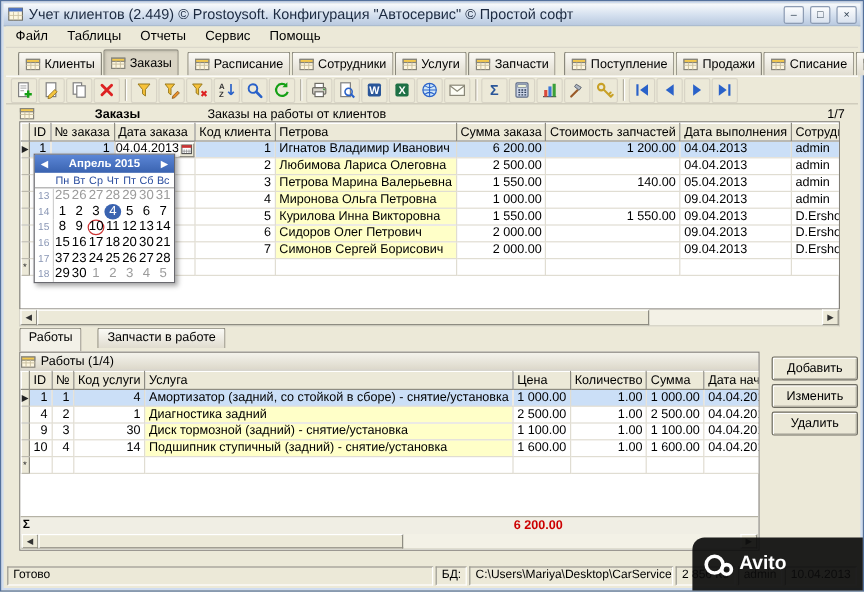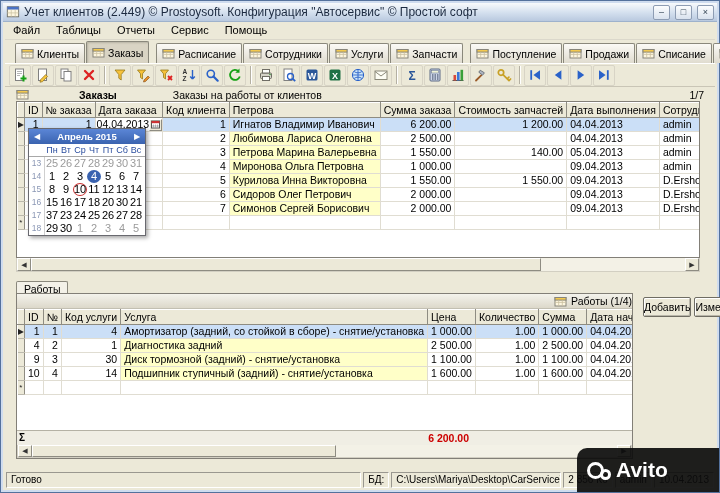--- a/index.html
+++ b/index.html
@@ -46,40 +46,40 @@
 .calarr{width:10px;text-align:center;font-size:8px}
 .calwd{display:grid;grid-template-columns:16px repeat(7,14px);height:13px;line-height:13px;color:#2a4d9e;text-align:center;border-bottom:1px solid #a8a8a8;font-size:9px}
 .calrow{display:grid;grid-template-columns:16px repeat(7,14px);height:13px;line-height:13px;text-align:center}
 .calwk{color:#8a97b5;border-right:1px solid #cfcfcf;font-size:8.5px}
 .cald{font-size:11px}
 .cald.m{color:#9b9b9b}
 .cald.s{background:#3a63b0;color:#fff;border-radius:50%}
 .cald.t{border:1px solid #c33;border-radius:50%;line-height:11px}
 .calf{height:16px;display:flex;align-items:center;gap:4px;padding:0 4px;font-weight:bold;font-size:9px}
 .caldot{width:10px;height:8px;background:#c22;border:1px solid #701;border-radius:50%}
-.wtabs{position:absolute;left:15px;top:272px;height:28px;display:flex;align-items:flex-end;gap:13px}
+.wtabs{position:absolute;left:15px;top:272px;height:28px;display:flex;align-items:flex-start;gap:13px}
 .wtab{height:17px;padding:1px 7px 0;border:1px solid #8a887c;border-bottom:none;border-radius:2px 2px 0 0;background:linear-gradient(#fbfaf6,#e0dccf);font-size:10.5px}
 .wtab.active{height:20px;background:#f3f1e8}
 .worksbox{position:absolute;left:15px;top:292px;width:617px;height:166px;border:1px solid #827f77;background:#fff;display:flex;flex-direction:column;overflow:hidden}
-.wcap{height:15px;background:linear-gradient(#f4f3ec,#dcd8ca);display:flex;align-items:center;justify-content:flex-end;gap:4px;font-size:10.5px;border-bottom:1px solid #c2bfb2;flex:0 0 auto}
+.wcap{height:15px;background:linear-gradient(#f4f3ec,#dcd8ca);display:flex;align-items:center;justify-content:flex-start;gap:4px;font-size:10.5px;border-bottom:1px solid #c2bfb2;flex:0 0 auto}
 .wfill{flex:1;background:#fff}
 .sumrow{height:15px;position:relative;background:#f0eee4;border-top:1px solid #b5b2a5;font-size:10.5px;flex:0 0 auto}
 .sumrow .sig{position:absolute;left:2px;top:1px;font-weight:bold;font-size:10px}
 .sumrow .sumval{position:absolute;left:407px;width:48px;text-align:right;padding-right:3px;color:#c00;font-weight:bold;top:1px}
 .whscroll{height:13px;flex:0 0 auto}
-.sidebtns{position:absolute;left:642px;top:296px;width:72px;display:flex;gap:3px}
+.sidebtns{position:absolute;left:642px;top:296px;width:72px;display:flex;flex-direction:column;gap:3px}
 .pbtn{height:20px;background:#ece9d8;border:1px solid #6f6d63;border-radius:2px;box-shadow:inset 1px 1px 0 #fff,inset -1px -1px 0 #b9b6a9;font-size:10.5px}
 .statusbar{position:absolute;left:4px;right:4px;bottom:3px;height:18px;background:#ece9d8;display:flex;gap:2px;align-items:center;padding:0 1px;font-size:10px}
 .sbp{border:1px solid;border-color:#9a9890 #fff #fff #9a9890;height:16px;line-height:14px;padding:0 4px;white-space:nowrap;overflow:hidden}
 .sbp.ready{flex:1}
 .sbp.path{width:170px}
 .watermark{position:absolute;right:0;bottom:0;width:142px;height:44px;background:rgba(12,12,12,.92);border-top-left-radius:10px;display:flex;align-items:center;padding-left:10px;z-index:99}
 .wmc1{width:17px;height:17px;border:3px solid #fff;border-radius:50%}
 .wmc2{width:11px;height:11px;border:3px solid #fff;border-radius:50%;margin-left:-4px;margin-top:8px}
-.wmtext{color:#fff;font-size:21px;font-weight:bold;margin-left:5px}
+.wmtext{color:#fff;font-size:16px;font-weight:bold;margin-left:5px}
 </style>
 </head>
 <body>
 
 <div class="win">
 
   <div class="titlebar">
     <span style="display:flex">
         <svg width="14" height="14" viewBox="0 0 16 16">
           <rect x="1.5" y="2" width="13" height="11.5" fill="#fdf6df" stroke="#6b6a5f"></rect>
@@ -643,20 +643,21 @@
   <div class="hscroll upper">
     <span class="sbtn">◀</span>
     <span class="strack">
         <span class="sthumb" style="left:0;width:78%"></span>
       </span>
     <span class="sbtn">▶</span>
   </div>
 
   <div class="wtabs" id="works-tabs">
       <div class="wtab active">Работы</div>
+      <div class="wtab">Запчасти в работе</div>
     </div>
 
   <div class="worksbox">
     <div class="wcap">
       <span id="wcap-icon" style="display:flex">
           <svg width="13" height="13" viewBox="0 0 13 13">
             <rect x="1" y="2.5" width="11" height="8.5" fill="#fdf6df" stroke="#87857b"></rect>
             <rect x="1" y="2.5" width="11" height="2.6" fill="#f3c94e" stroke="#87857b"></rect>
             <path d="M1 7.4h11M4.7 5.1v5.9M8.3 5.1v5.9" stroke="#c9bf9f" stroke-width="0.8"></path>
           </svg>

